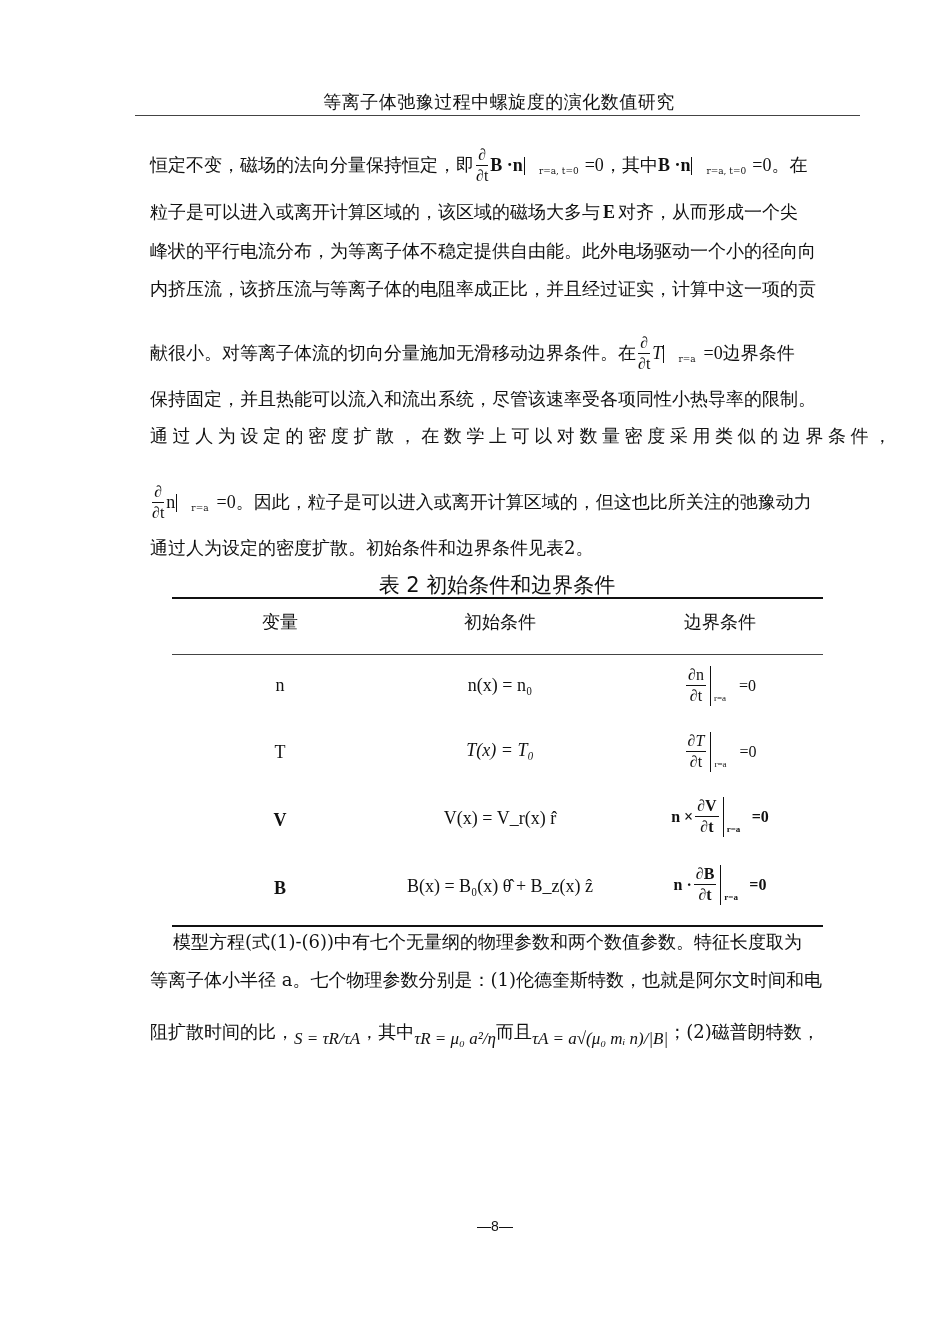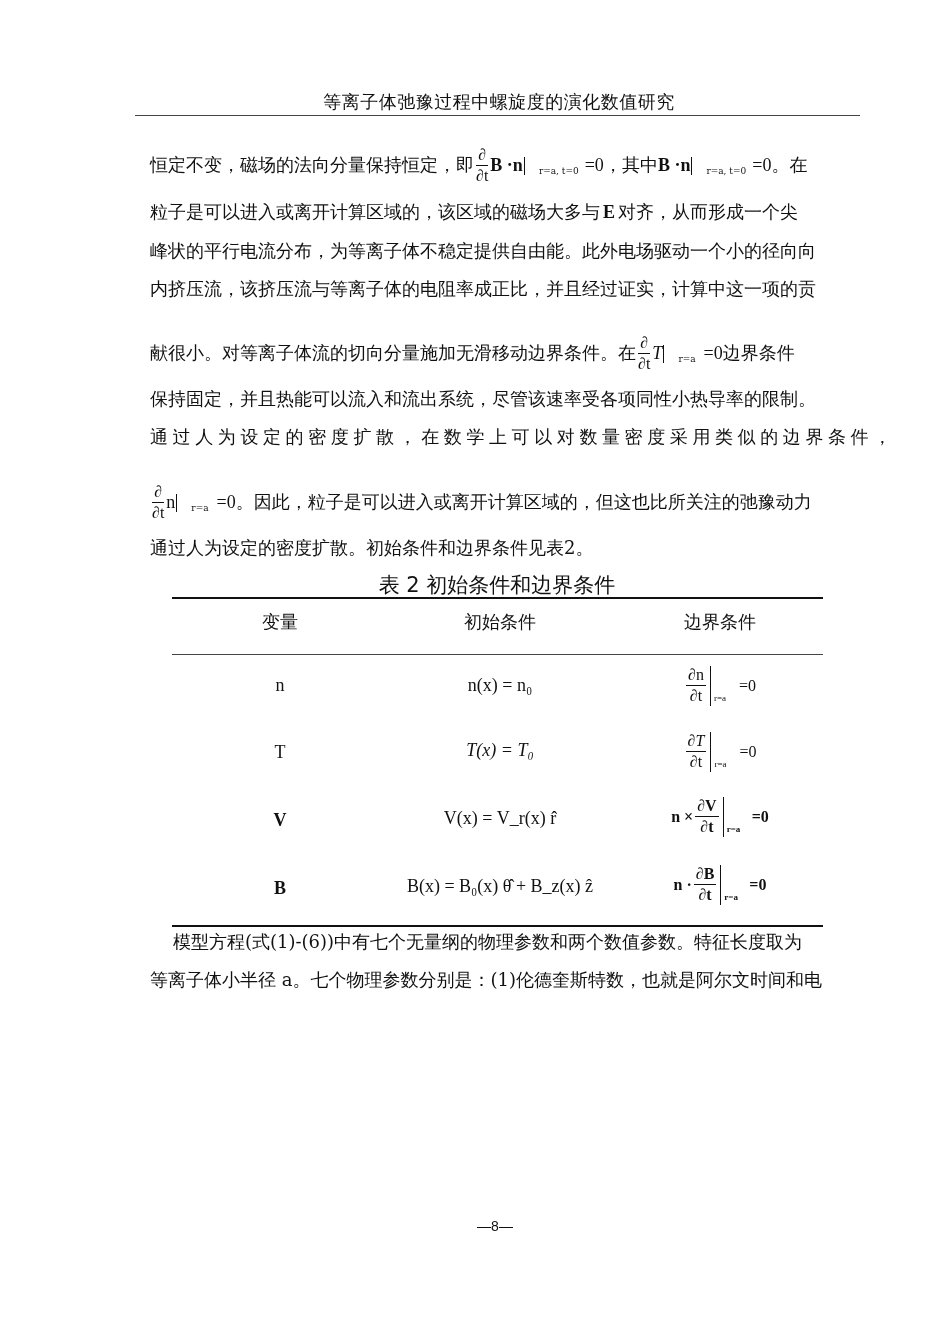--- a/index.html
+++ b/index.html
@@ -4,21 +4,21 @@
 <style>
   html, body { margin:0; padding:0; background:#ffffff; }
   body { width:950px; height:1344px; position:relative; overflow:hidden;
          font-family:"DejaVu Serif","Liberation Serif",serif; color:#111; }
   .page { position:absolute; left:0; top:0; width:950px; height:1344px; }
   .header { position:absolute; left:138px; top:88px; width:722px; height:28px;
             text-align:center; font-size:18px; line-height:28px; letter-spacing:0.5px; }
   .header-rule { position:absolute; left:135px; top:115px; width:725px; height:1px; background:#444; }
   .line { position:absolute; left:150px; width:723px; font-size:18px; white-space:nowrap;
           line-height:24px; }
-  .just { display:flex; justify-content:space-between; }
+  .just { display:flex; justify-content:space-between;font-family:Liberation Mono, monospace; }
   .m { font-family:"Liberation Serif","DejaVu Serif",serif; }
   .b { font-weight:bold; }
   .i { font-style:italic; }
   .frac { display:inline-flex; flex-direction:column; align-items:center; vertical-align:middle;
           font-family:"Liberation Serif",serif; font-size:16px; line-height:20px; margin:0 2px; }
   .frac .num { border-bottom:1px solid #111; padding:0 2px; line-height:20px; }
   .frac .den { line-height:20px; }
   .eval { display:inline-block; border-left:1px solid #111; height:18px; vertical-align:middle;
           padding-left:14px; font-size:9px; line-height:28px; margin-left:1px; }
   .caption { position:absolute; left:172px; top:574px; width:650px; text-align:center;
@@ -145,15 +145,18 @@
           <span>r=a</span>
         </span>
         <span class="eq">=0</span>
       </span>
   </div>
 
   <div class="rule-bot"></div>
 
   <div class="line" style="top:930px; left:173px; width:687px;">模型方程(式(1)-(6))中有七个无量纲的物理参数和两个数值参数。特征长度取为</div>
   <div class="line" style="top:968px;">等离子体小半径 a。七个物理参数分别是：(1)伦德奎斯特数，也就是阿尔文时间和电</div>
+  <div class="line" style="top:1020px;">
+    <span>阻扩散时间的比，</span><span class="m i" style="font-size:17px; vertical-align:-6px;">S = τR/τA</span><span>，其中</span><span class="m i" style="font-size:17px; vertical-align:-6px;">τR = μ₀ a²/η</span><span>而且</span><span class="m i" style="font-size:17px; vertical-align:-6px;">τA = a√(μ₀ mᵢ n)/|B|</span><span>；(2)磁普朗特数，</span>
+  </div>
 
   <div class="footer">—8—</div>
 </div>
 
 </body></html>

